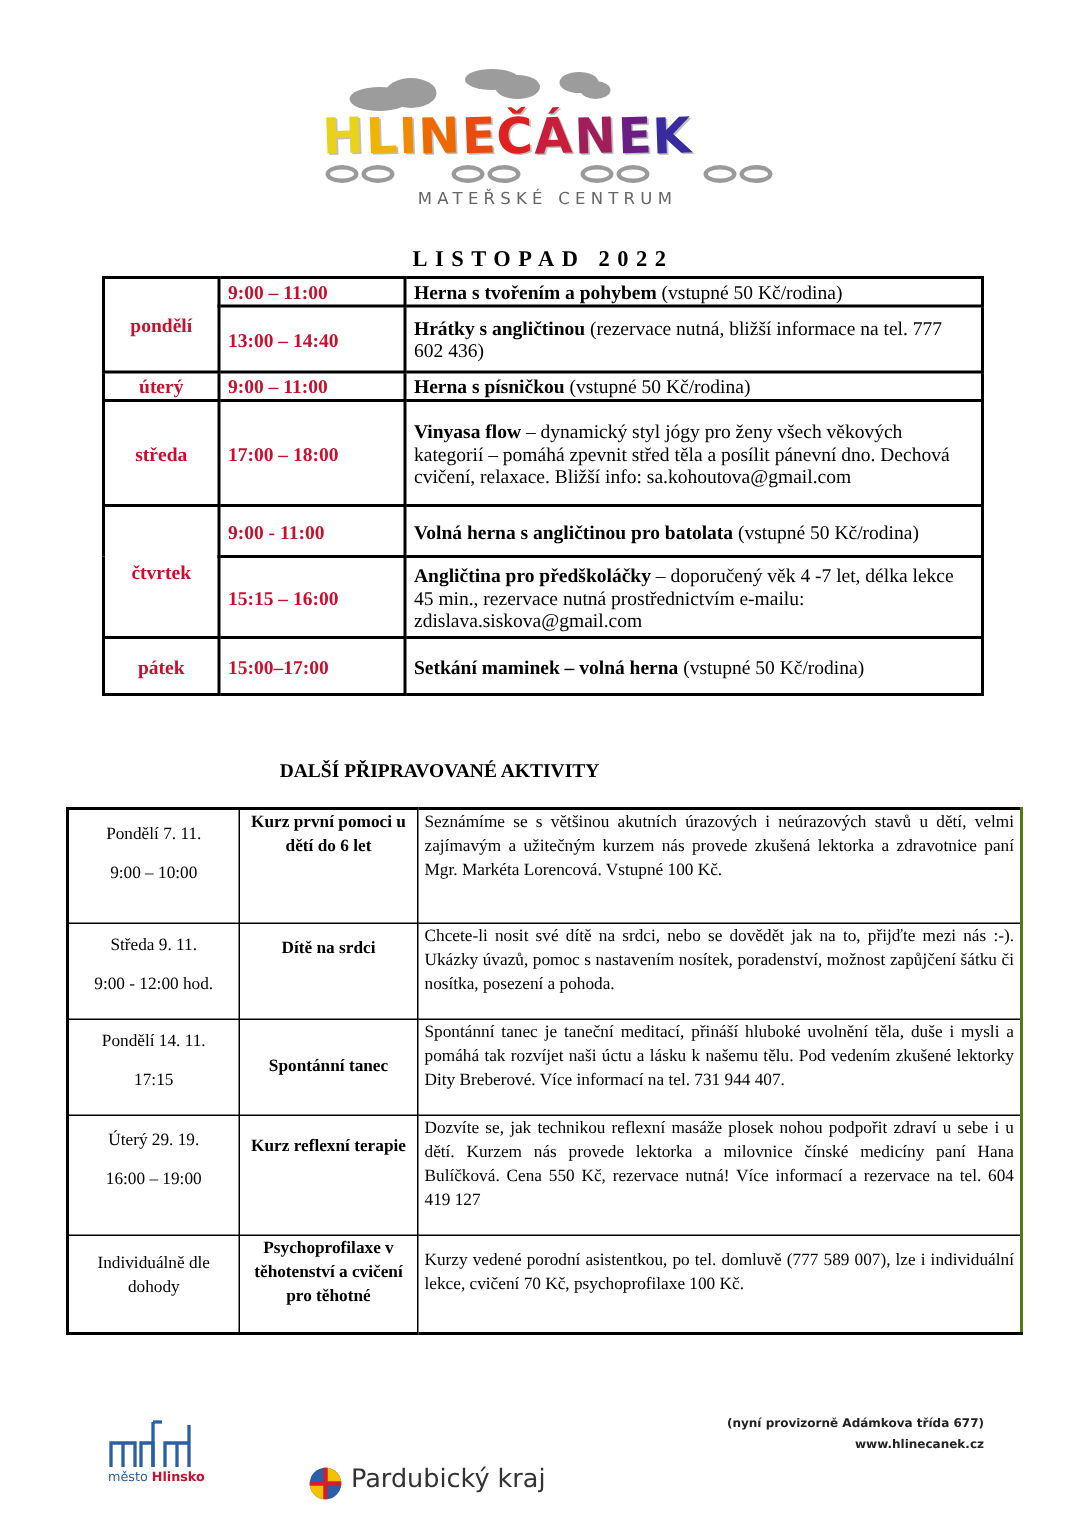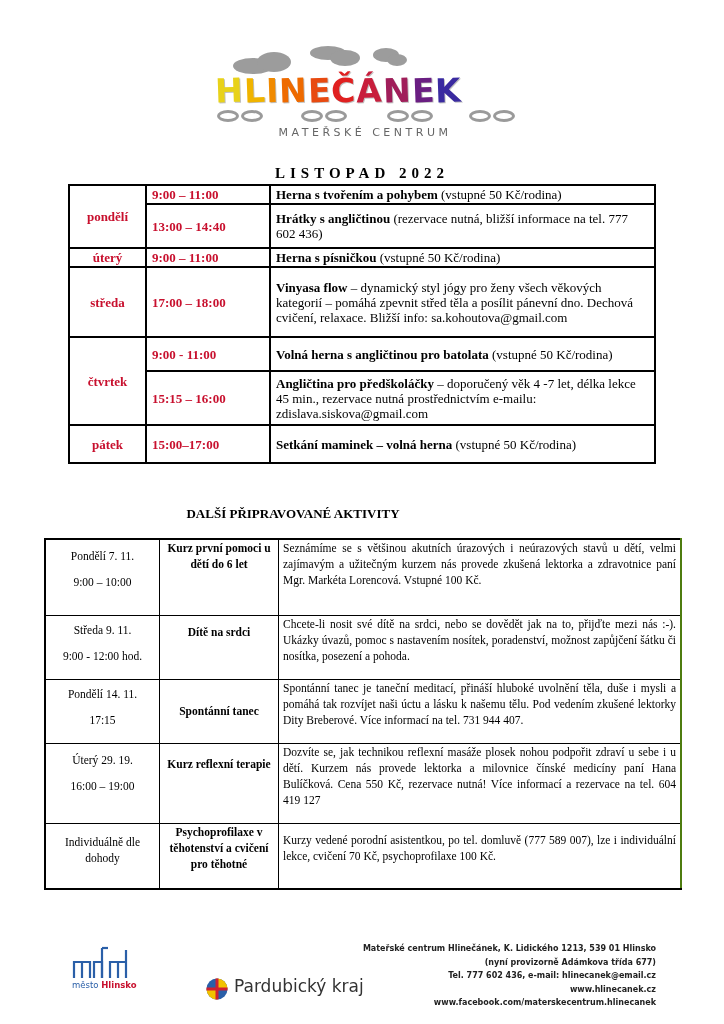--- a/index.html
+++ b/index.html
@@ -204,18 +204,15 @@
     <circle cx="11" cy="11" r="10.5" fill="#2a5fa8"></circle>
     <path d="M11 0.5 A10.5 10.5 0 0 1 21.5 11 H11 Z" fill="#f2c200"></path>
     <path d="M0.5 11 A10.5 10.5 0 0 0 11 21.5 V11 Z" fill="#f2c200"></path>
     <rect x="9.5" y="0.5" width="3" height="21" fill="#d02030"></rect>
     <rect x="0.5" y="9.5" width="21" height="3" fill="#d02030"></rect>
   </svg>
   <span class="pk-text">Pardubický kraj</span>
 </div>
 
 <div class="contact">
-  <div>Mateřské centrum Hlinečánek, K. Lidického 1213, 539 01 Hlinsko</div>
   <div>(nyní provizorně Adámkova třída 677)</div>
-  <div>Tel. 777 602 436, e-mail: hlinecanek@email.cz</div>
   <div>www.hlinecanek.cz</div>
-  <div>www.facebook.com/materskecentrum.hlinecanek</div>
 </div>
 
 </body></html>

